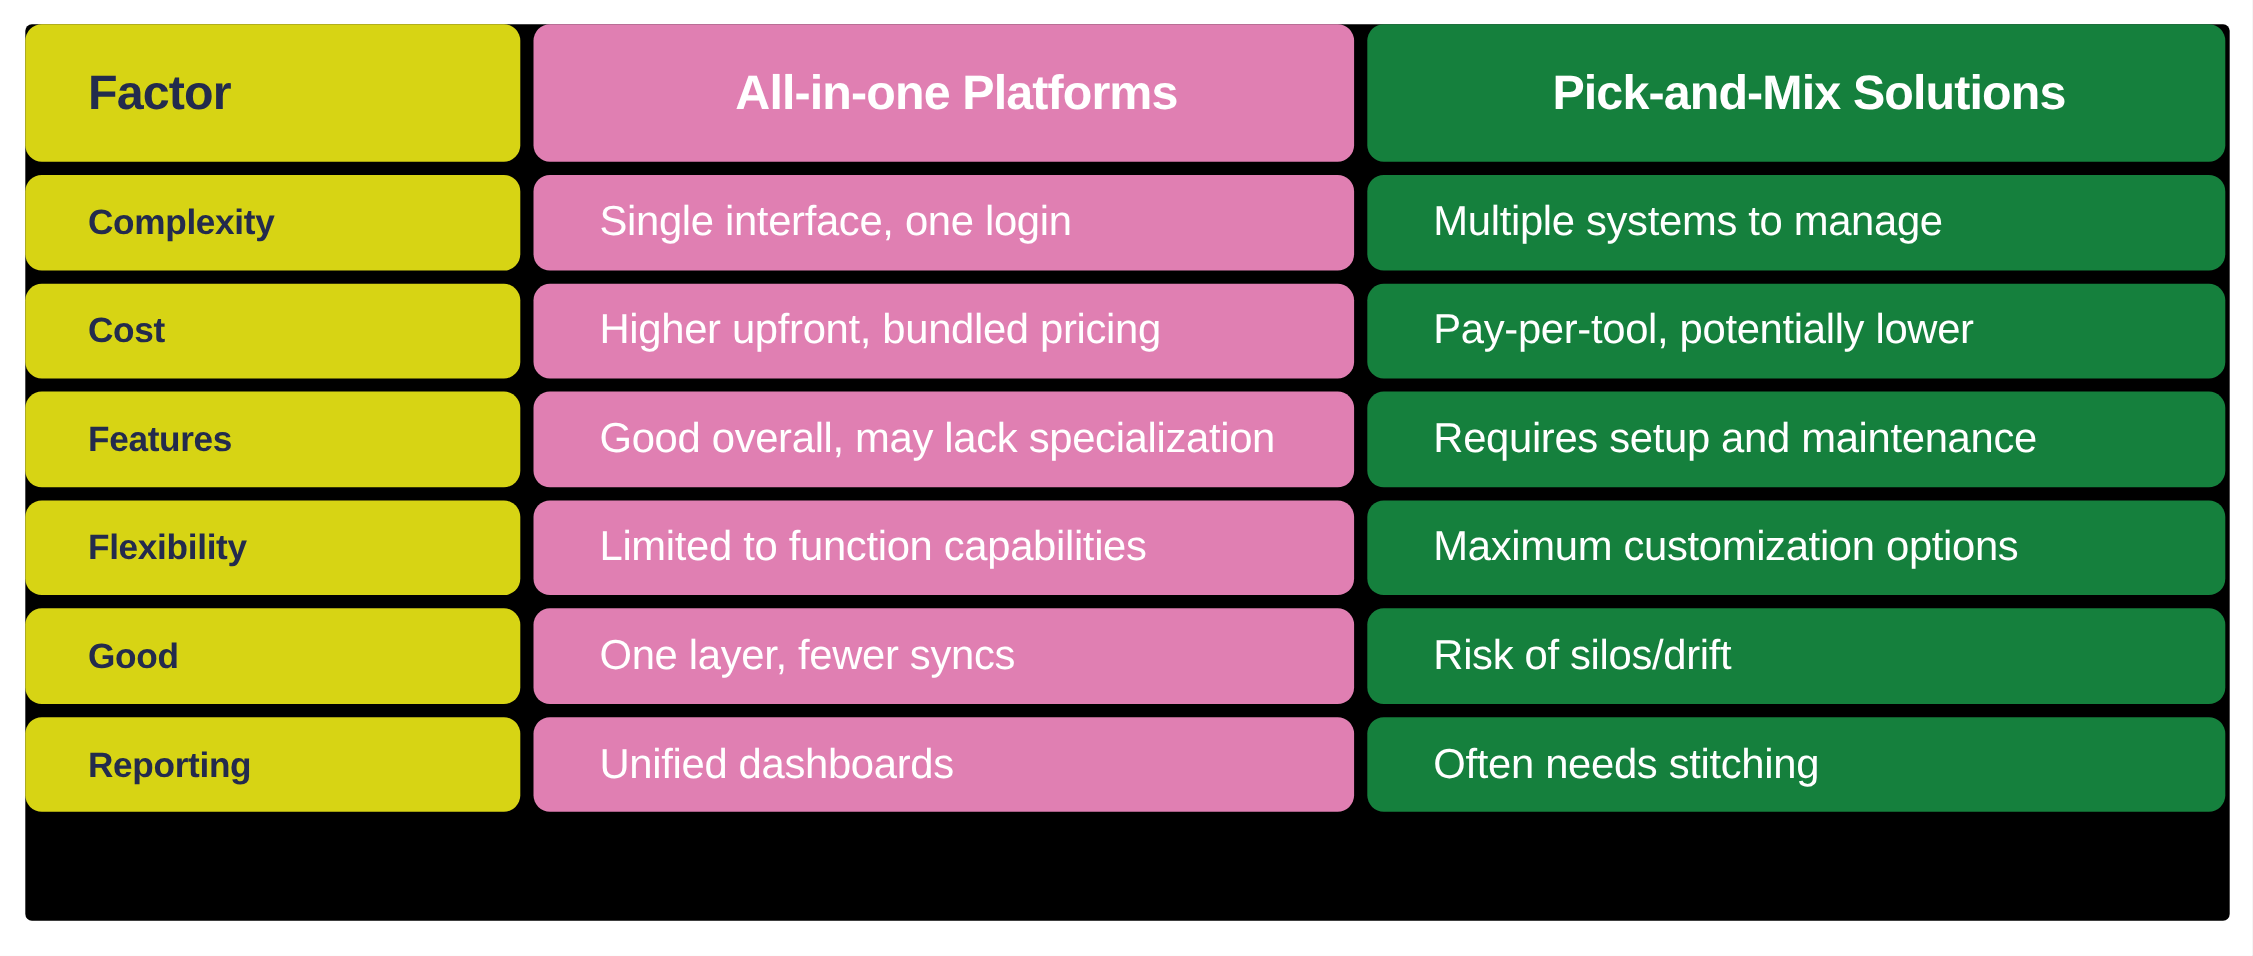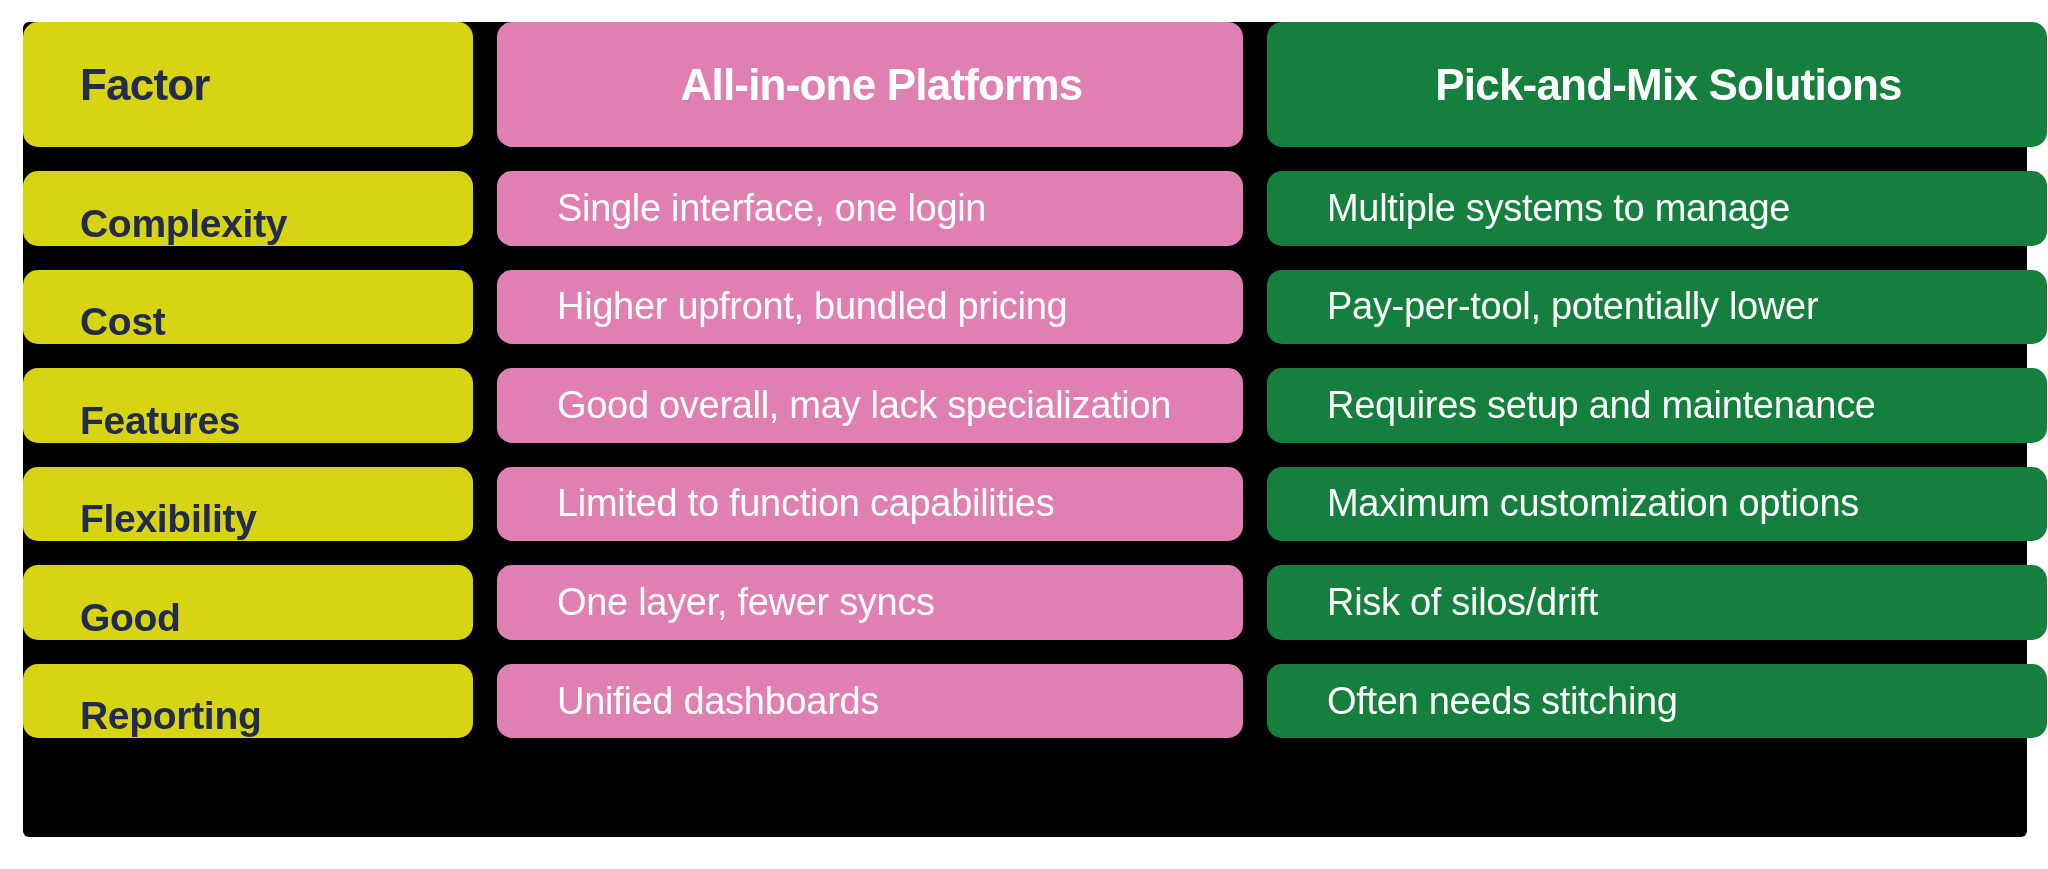--- a/index.html
+++ b/index.html
@@ -16,21 +16,21 @@
     position: absolute;
     left: 23px;
     top: 22px;
     width: 2004px;
     height: 815px;
     background: #000000;
     border-radius: 6px;
     display: grid;
     grid-template-columns: 450px 746px 780px;
     grid-template-rows: 125px repeat(7, 1fr);
-    gap: 24px;
+    gap: 12px;
     box-sizing: border-box;
   }
 
   .cell {
     border-radius: 15px;
     display: flex;
     align-items: center;
     box-sizing: border-box;
     white-space: nowrap;
     overflow: hidden;
@@ -53,24 +53,23 @@
     padding-left: 57px;
   }
   .header-cell.col-allinone,
   .header-cell.col-pickmix {
     justify-content: center;
   }
 
   
   .label-cell {
     font-weight: bold;
-    font-size: 39px;
+    font-size: 32px;
     letter-spacing: -0.3px;
     padding-left: 57px;
-    align-items: flex-end;
   }
   .value-cell {
     font-weight: normal;
     font-size: 38px;
     letter-spacing: -0.3px;
     padding-left: 60px;
   }
 </style>
 </head>
 <body>

